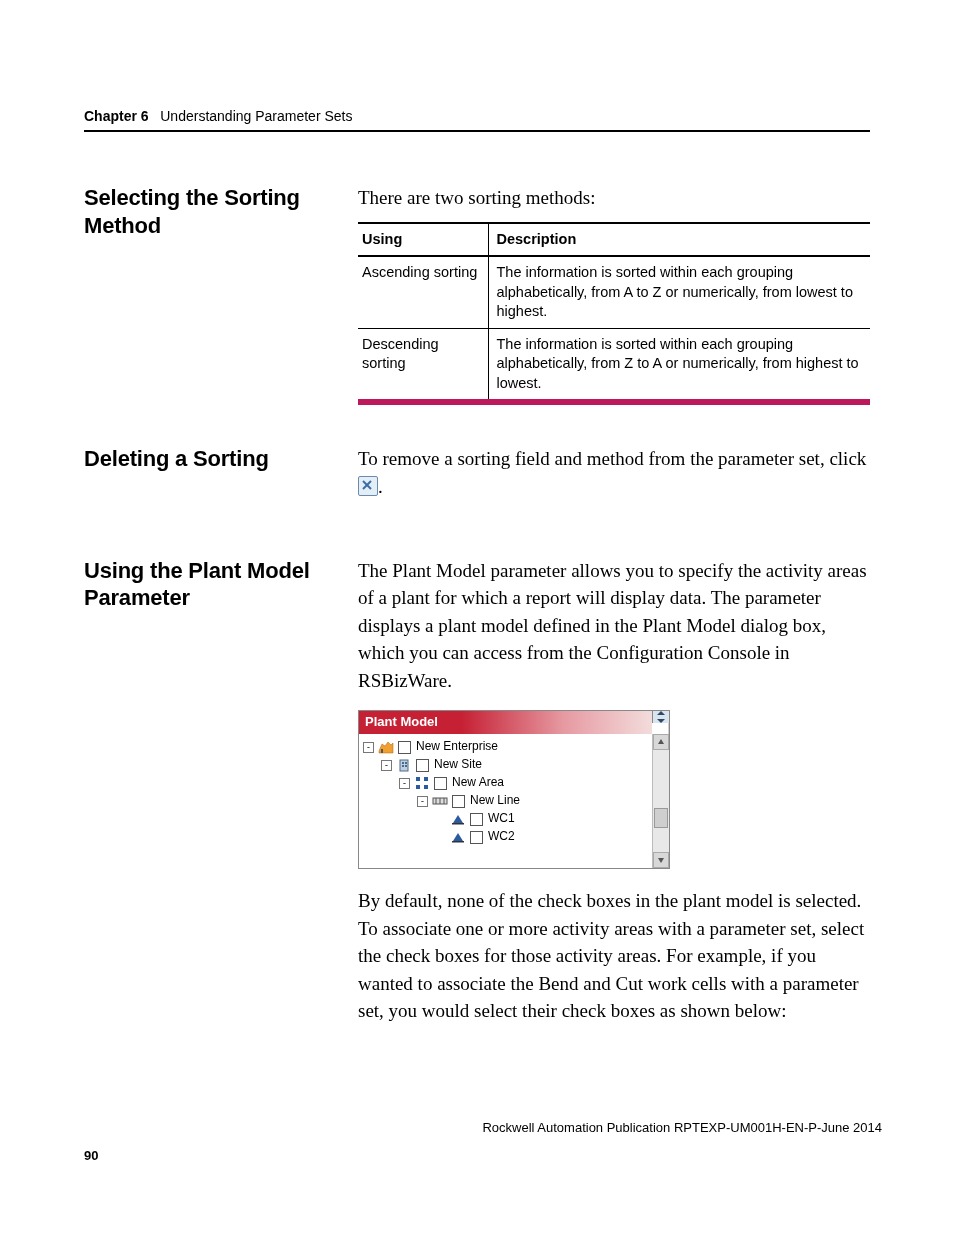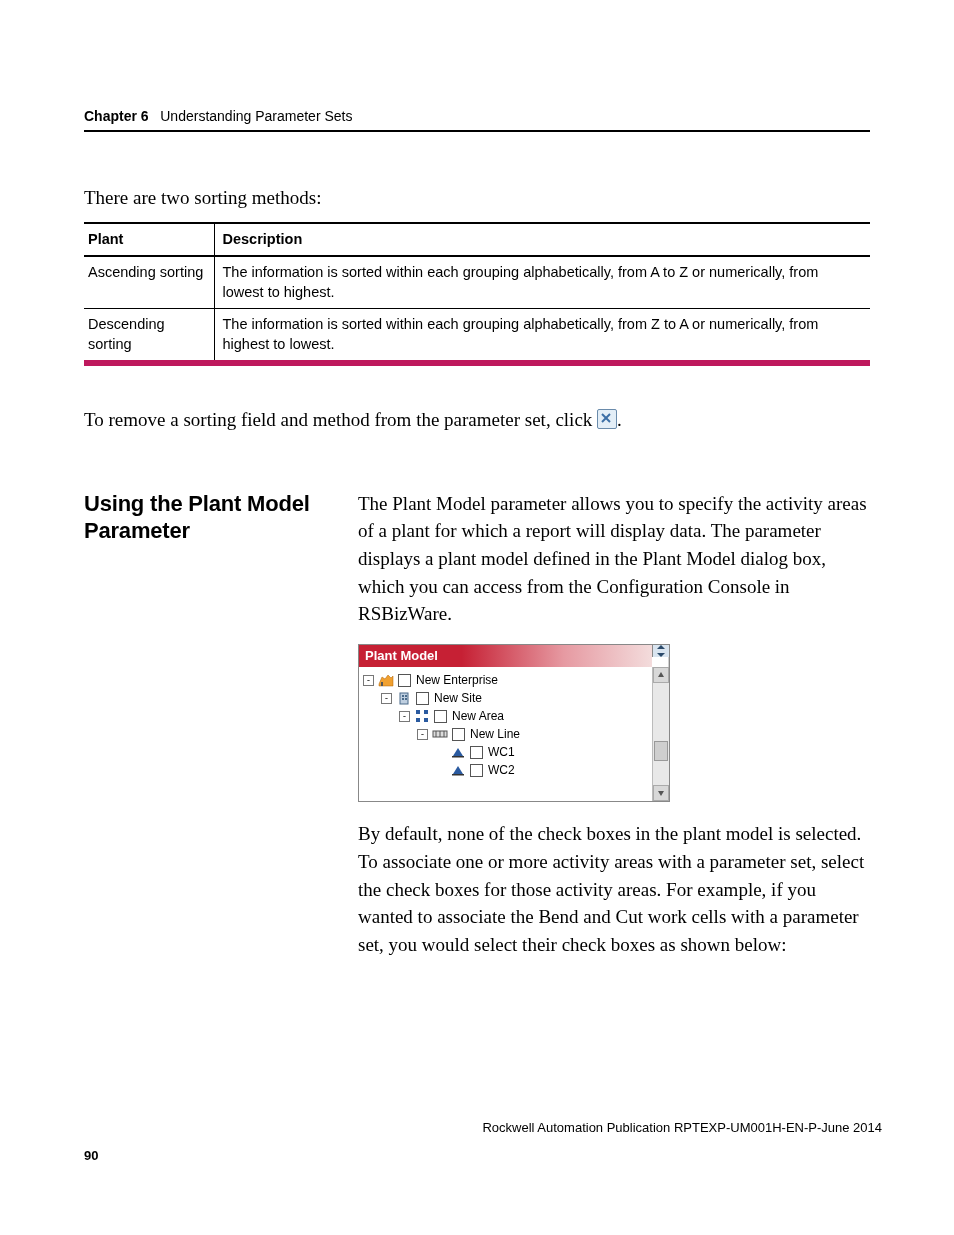--- a/index.html
+++ b/index.html
@@ -206,49 +206,51 @@
 
 <div class="page">
 
   <div class="running-header">
     <span class="chapter-label">Chapter 6</span>&nbsp;&nbsp;
     <span class="chapter-title">Understanding Parameter Sets</span>
   </div>
   <hr class="thin-rule">
 
   <div class="section">
+    <div class="section-heading">Selecting the Sorting Method</div>
     <div class="section-body">
       <p class="tight">There are two sorting methods:</p>
 
       <table class="data-table">
         <colgroup>
             <col class="c1">
             <col>
           </colgroup>
         <thead>
           <tr>
-            <th>Plant</th>
+            <th>Using</th>
             <th>Description</th>
           </tr>
         </thead>
         <tbody>
           <tr>
             <td>Ascending sorting</td>
             <td>The information is sorted within each grouping alphabetically, from A to Z or numerically, from lowest to highest.</td>
           </tr>
           <tr>
             <td>Descending sorting</td>
             <td>The information is sorted within each grouping alphabetically, from Z to A or numerically, from highest to lowest.</td>
           </tr>
         </tbody>
       </table>
     </div>
   </div>
 
   <div class="section">
+    <div class="section-heading">Deleting a Sorting</div>
     <div class="section-body">
       <p>
         <span>To remove a sorting field and method from the parameter set, click </span>
         <span class="delete-icon">
           <svg width="12" height="12" viewBox="0 0 12 12">
             <line x1="2" y1="2" x2="10" y2="10" stroke="#3b6ea5" stroke-width="2"></line>
             <line x1="10" y1="2" x2="2" y2="10" stroke="#3b6ea5" stroke-width="2"></line>
           </svg>
         </span><span>.</span>
       </p>

